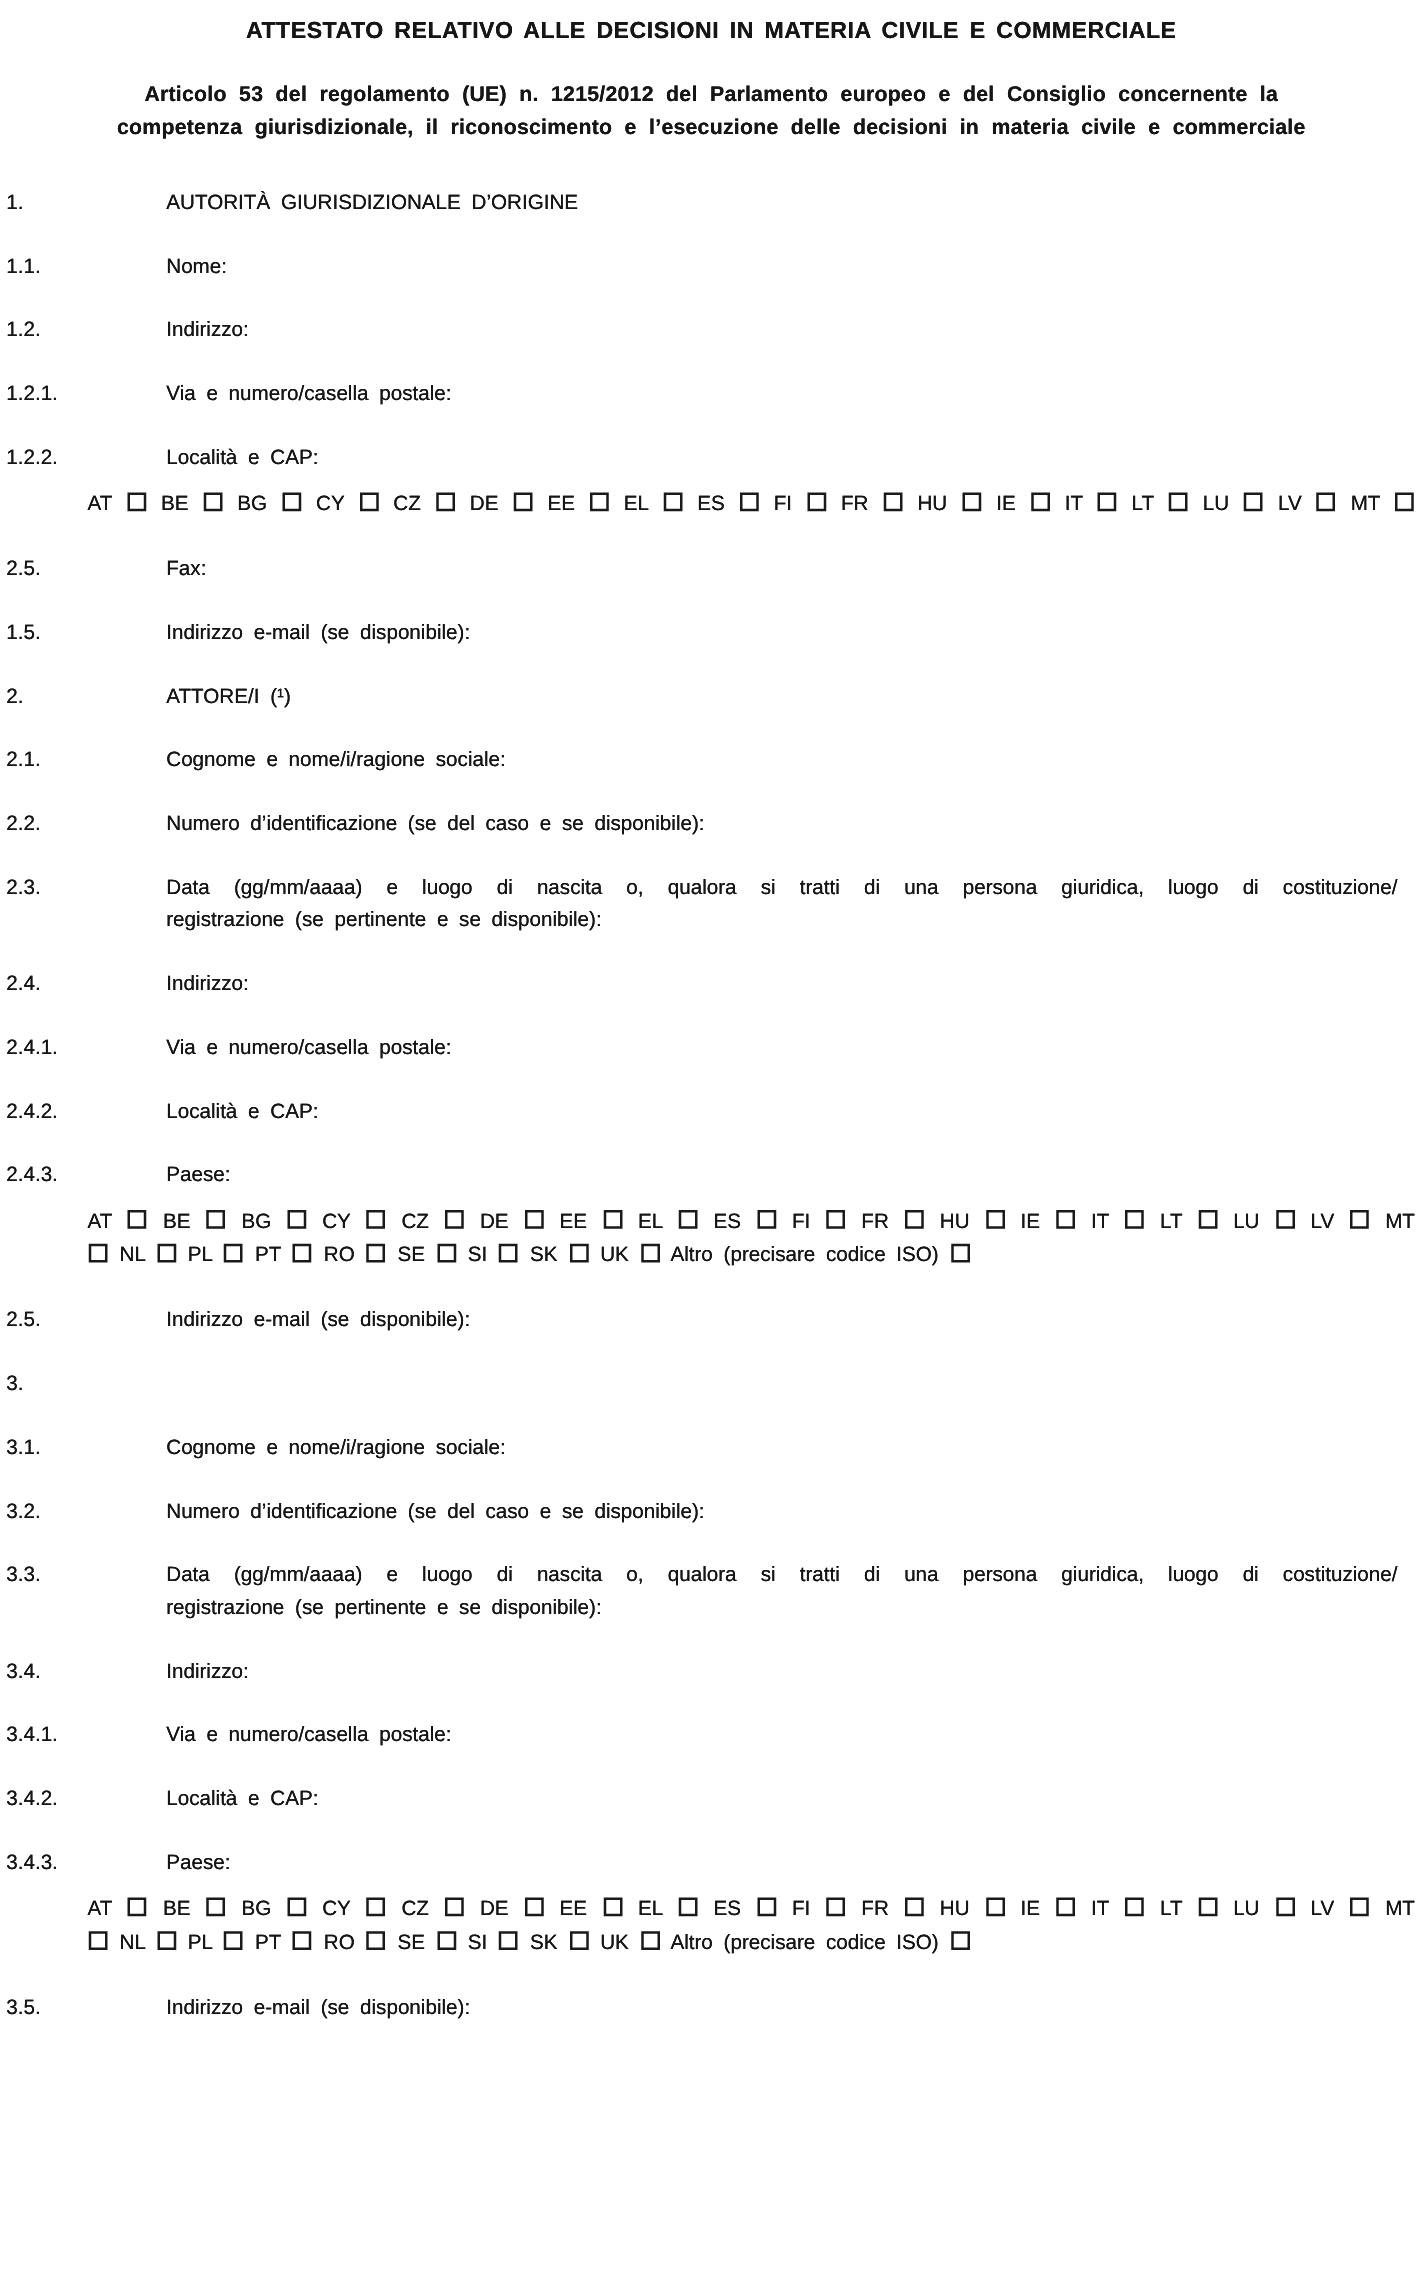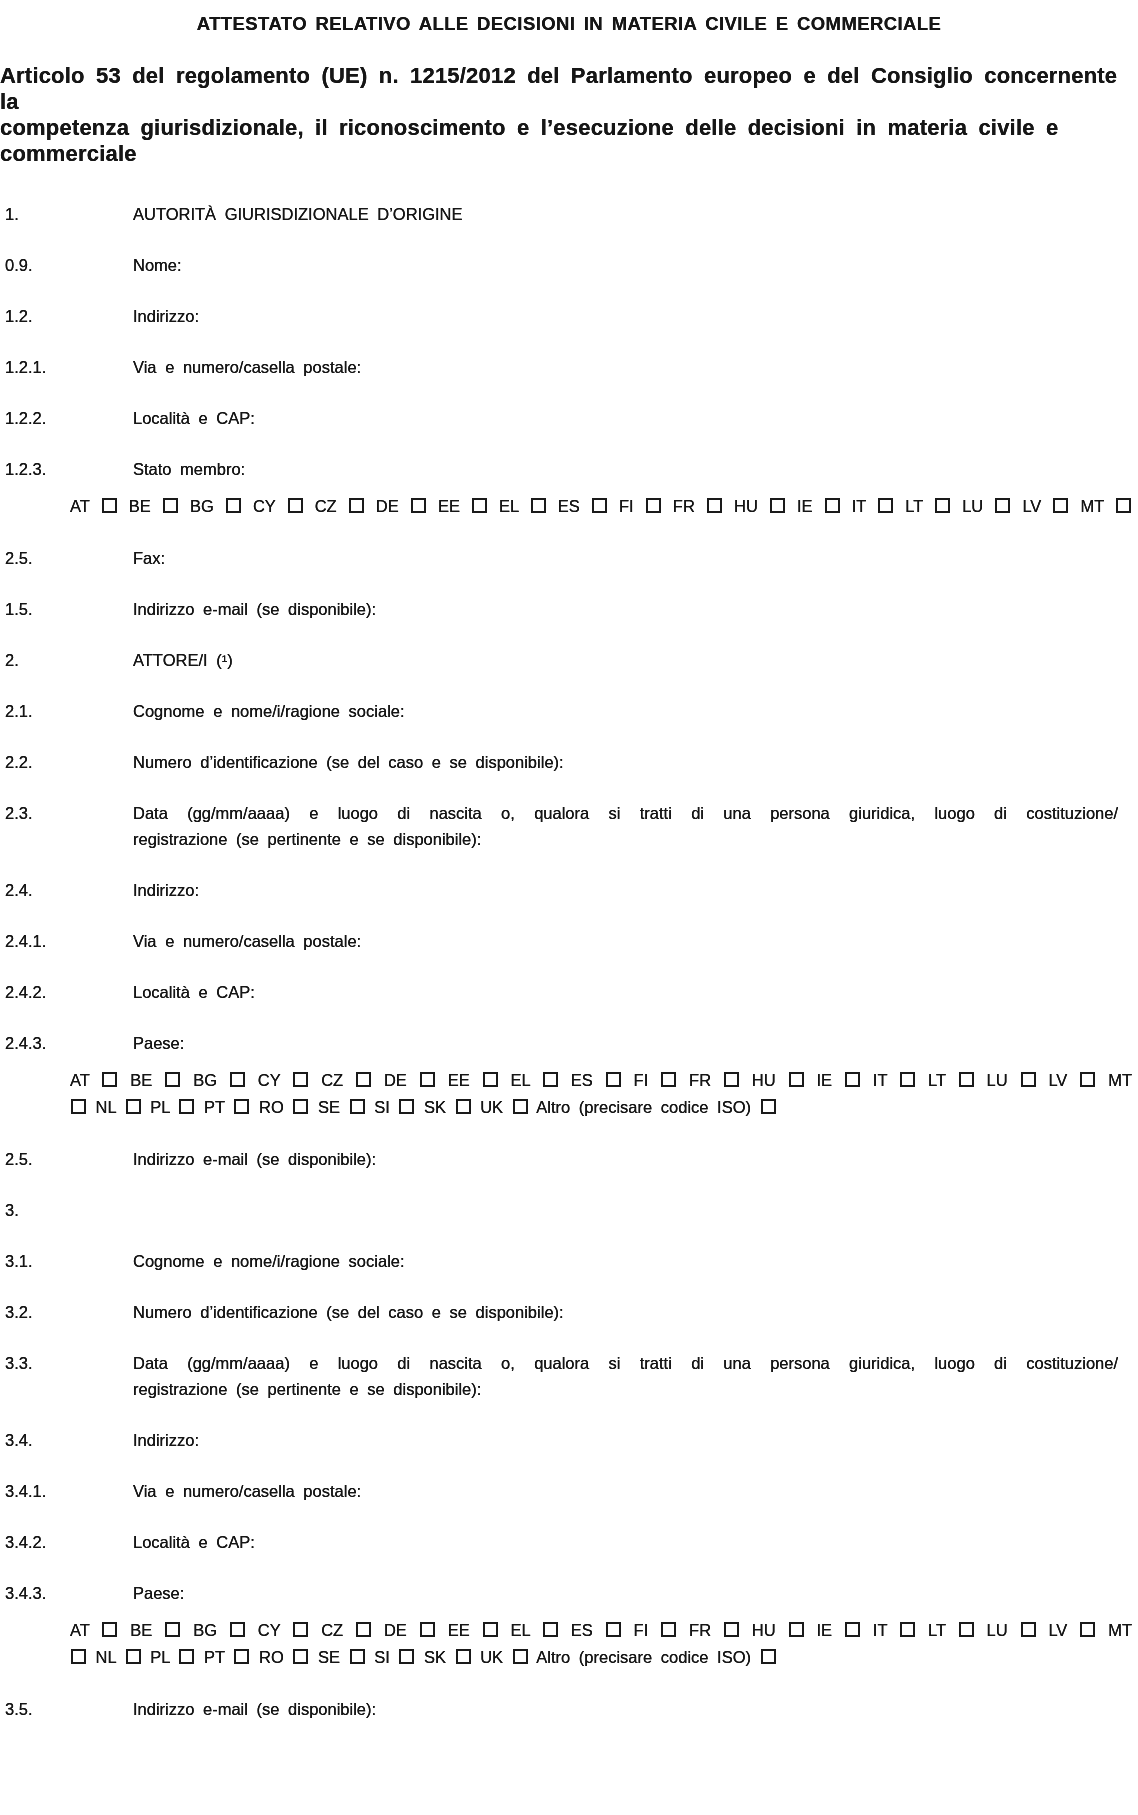--- a/index.html
+++ b/index.html
@@ -25,22 +25,23 @@
     text-align: center;
     font-weight: bold;
     font-size: 18.5px;
     letter-spacing: 0.4px;
     word-spacing: 3px;
     line-height: 24px;
     text-shadow: 0 0 0.4px #000;
   }
   .subtitle {
     margin-top: 27px;
+    text-align: center;
     font-weight: bold;
-    font-size: 22px;
+    font-size: 17px;
     letter-spacing: 0.2px;
     word-spacing: 5px;
     line-height: 26px;
     text-shadow: 0 0 0.4px #000;
   }
   .form {
     margin-top: 34px;
   }
   .row {
     display: flex;
@@ -96,43 +97,39 @@
   </div>
 
   <div class="form">
 
     <div class="row">
       <div class="num">1.</div>
       <div class="label">AUTORITÀ GIURISDIZIONALE D’ORIGINE</div>
     </div>
 
     <div class="row">
-      <div class="num">0.9.</div>
+      <div class="num">1.1.</div>
       <div class="label">Nome:</div>
     </div>
 
     <div class="row">
       <div class="num">1.2.</div>
       <div class="label">Indirizzo:</div>
     </div>
 
     <div class="row">
       <div class="num">1.2.1.</div>
       <div class="label">Via e numero/casella postale:</div>
     </div>
 
     <div class="row">
       <div class="num">1.2.2.</div>
       <div class="label">Località e CAP:</div>
     </div>
 
-    <div class="row">
-      <div class="num">1.2.3.</div>
-      <div class="label">Stato membro:</div>
-    </div>
 
     <div class="cbgroup" style="margin-top:-14px;">
         <div class="cbline fill"><span>AT</span> <span class="cb"></span> <span>BE</span> <span class="cb"></span> <span>BG</span> <span class="cb"></span> <span>CY</span> <span class="cb"></span> <span>CZ</span> <span class="cb"></span> <span>DE</span> <span class="cb"></span> <span>EE</span> <span class="cb"></span> <span>EL</span> <span class="cb"></span> <span>ES</span> <span class="cb"></span> <span>FI</span> <span class="cb"></span> <span>FR</span> <span class="cb"></span> <span>HU</span> <span class="cb"></span> <span>IE</span> <span class="cb"></span> <span>IT</span> <span class="cb"></span> <span>LT</span> <span class="cb"></span> <span>LU</span> <span class="cb"></span> <span>LV</span> <span class="cb"></span> <span>MT</span> <span class="cb"></span></div>
       </div>
 
 
     <div class="row">
       <div class="num">2.5.</div>
       <div class="label">Fax:</div>
     </div>

